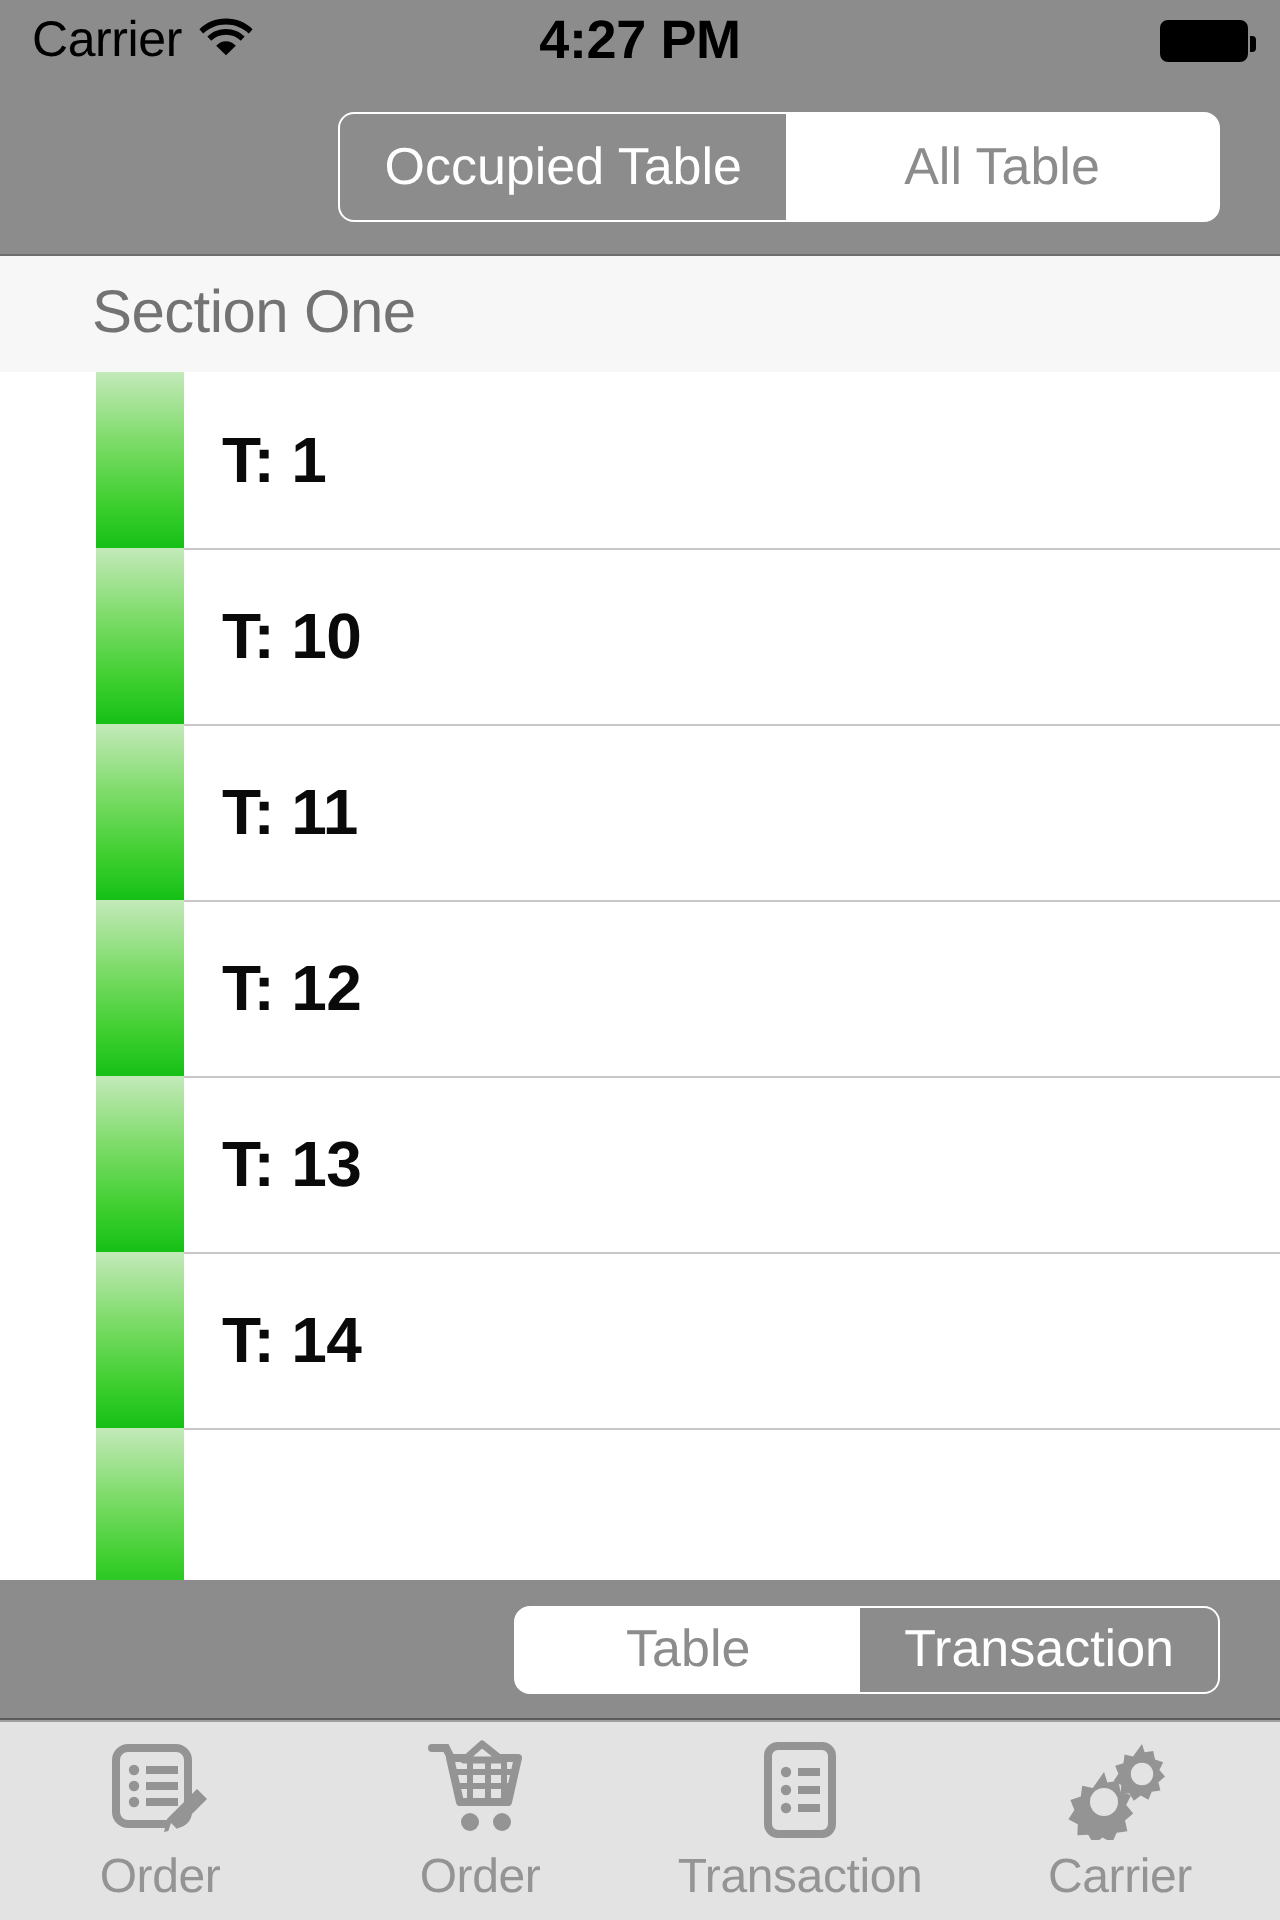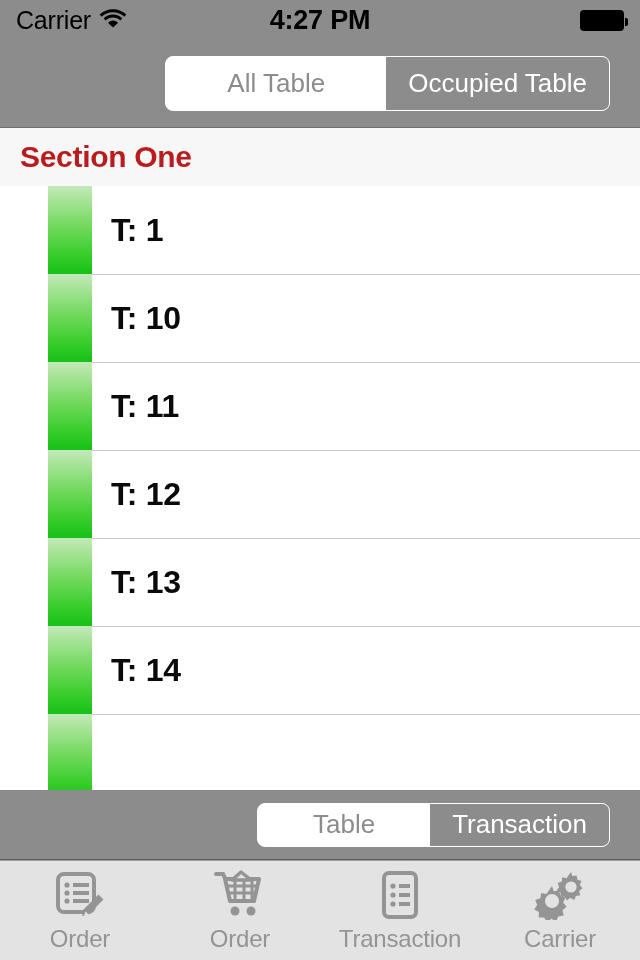--- a/index.html
+++ b/index.html
@@ -78,22 +78,22 @@
     color:#ffffff;
   }
   #top-seg .seg-item:first-child { min-width:220px; }
   #top-seg .seg-item:last-child  { min-width:216px; }
 
   
   .section-header {
     height:58px; flex:0 0 58px;
     background:#f7f7f7;
     display:flex; align-items:center;
-    padding-left:20px;
-    font-size:30px; font-weight:bold; color:#b91c1c;
+    padding-left:46px;
+    font-size:30px; font-weight:normal; color:#737373;
     letter-spacing:-0.3px;
   }
 
   
   .list {
     flex:1 1 auto;
     background:#ffffff;
     overflow:hidden;
     position:relative;
     margin-left:48px;
@@ -165,22 +165,22 @@
       </span>
     </div>
     <div class="sb-time">4:27 PM</div>
     <div class="sb-right">
       <span class="battery"></span>
     </div>
   </div>
 
   <div class="navbar">
     <div class="seg" id="top-seg">
+      <div class="seg-item selected">Occupied Table</div>
       <div class="seg-item">All Table</div>
-      <div class="seg-item selected">Occupied Table</div>
     </div>
   </div>
 
   <div class="section-header">Section One</div>
 
   <div class="list">
 
     <div class="row">
       <span class="row-sep"></span>
       <span class="row-indicator"></span>

